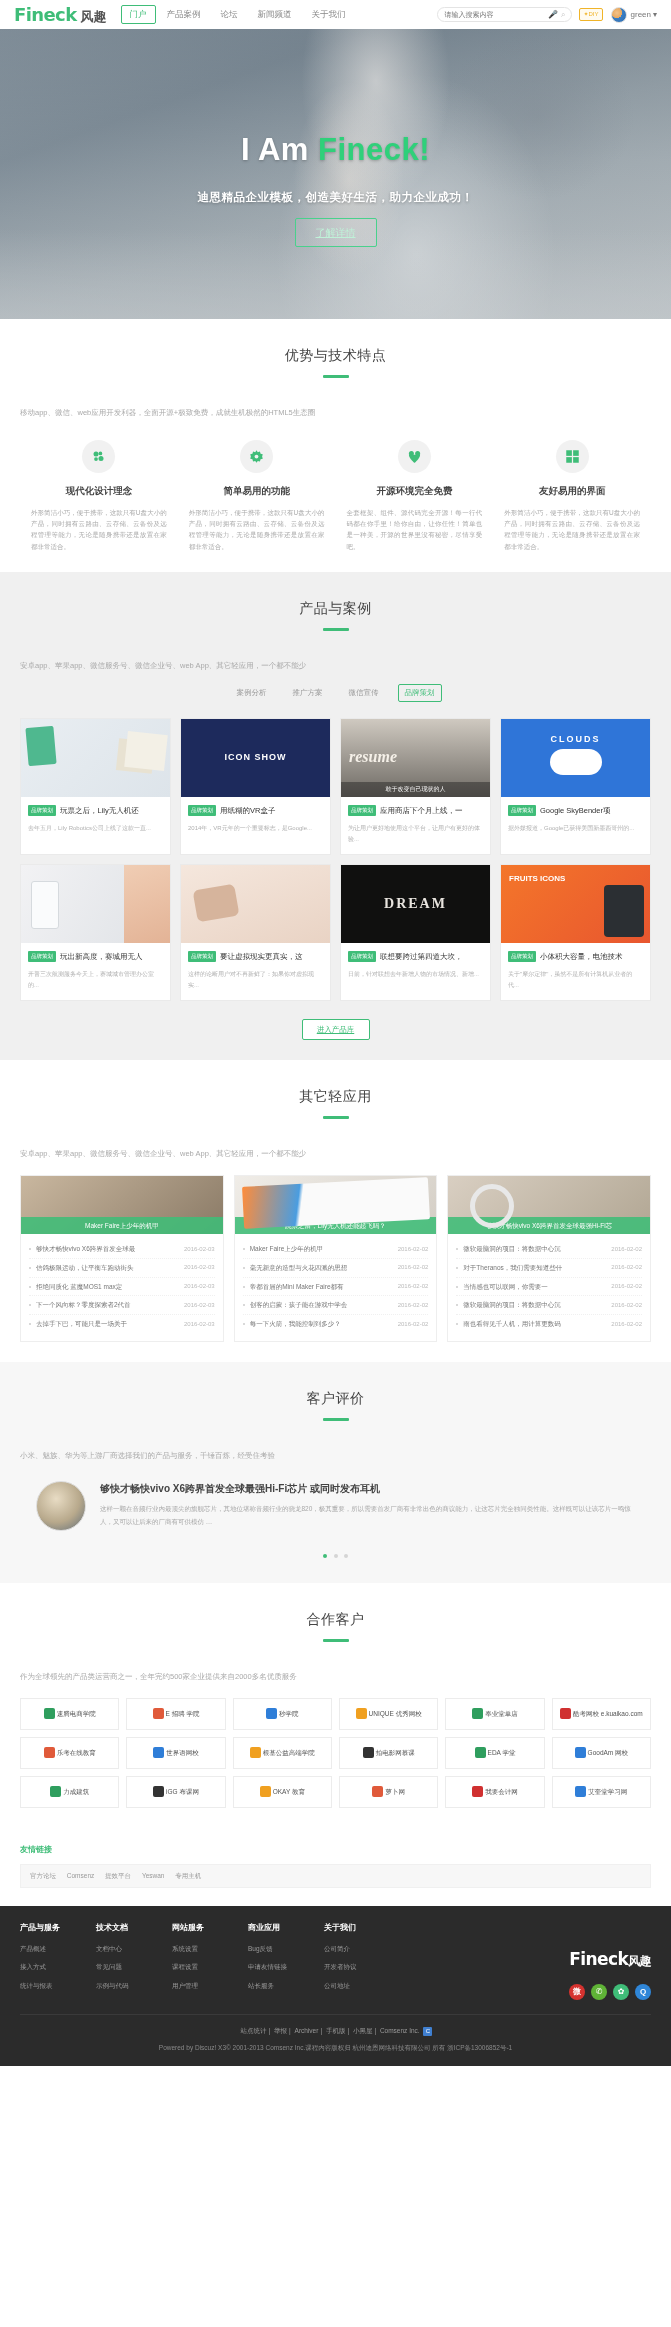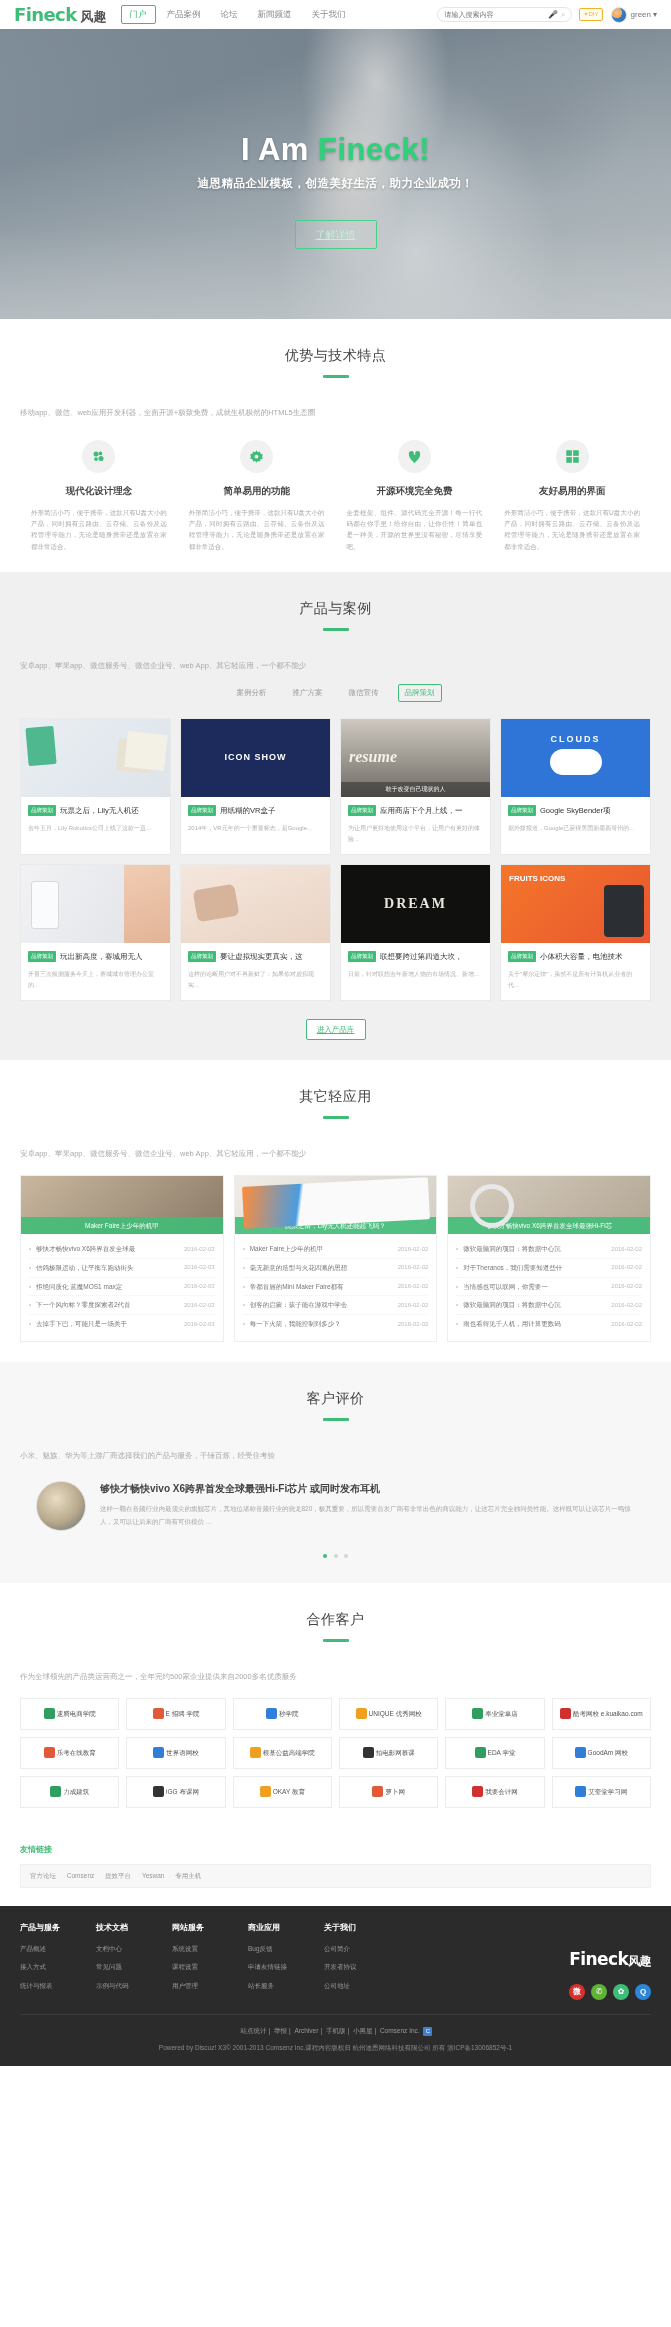--- a/index.html
+++ b/index.html
@@ -35,22 +35,22 @@
       radial-gradient(ellipse 120px 200px at 56% 18%, rgba(255,250,245,.55), rgba(255,250,245,0) 62%),
       radial-gradient(ellipse 85px 150px at 52% 52%, rgba(245,235,225,.45), rgba(0,0,0,0) 65%),
       radial-gradient(ellipse 200px 260px at 62% 78%, rgba(255,255,255,.40), rgba(0,0,0,0) 70%),
       radial-gradient(ellipse 140px 120px at 80% 30%, rgba(120,130,140,.35), rgba(0,0,0,0) 70%),
       linear-gradient(to bottom, rgba(90,105,118,.28), rgba(150,160,168,.10) 45%, rgba(190,195,198,.35));}
   .hero:after{content:""; position:absolute; left:0; right:0; bottom:0; height:90px;
     background:linear-gradient(to bottom,rgba(255,255,255,0),rgba(200,205,208,.45));}
   .hero-inner { position:relative; z-index:2; text-align:center; padding-top:98px;}
   .hero h1 { font-size:31px; color:#fff; font-weight:bold; letter-spacing:0.5px; text-shadow:0 1px 3px rgba(0,0,0,.25);}
   .hero h1 em { color:#2fd07a; font-style:normal;margin-top:23px;}
-  .hero h2 { font-size:11.5px; color:#fff; font-weight:bold; margin-top:1px; letter-spacing:0.5px; text-shadow:0 1px 3px rgba(0,0,0,.3);}
-  .hero-btn { display:inline-block; margin-top:28px; border:1px solid #49d18c; color:#bff2d8; font-size:10px;
+  .hero h2 { font-size:11.5px; color:#fff; font-weight:bold; margin-top:15px; letter-spacing:0.5px; text-shadow:0 1px 3px rgba(0,0,0,.3);}
+  .hero-btn { display:inline-block; margin-top:12px; border:1px solid #49d18c; color:#bff2d8; font-size:10px;
     padding:6px 20px; border-radius:2px; background:rgba(255,255,255,.07);}
 
   
   .sec { padding:26px 0 20px;}
   .sec.grey { background:#f0f0f0;}
   .sec.lgrey { background:#f7f7f7;}
   .sec-title { text-align:center; font-size:14px; color:#444; font-weight:normal; letter-spacing:.5px;}
   .sec-bar { width:26px; height:3px; background:#3fbd78; margin:9px auto 0; border-radius:1px;}
   .sec-sub { text-align:left; font-size:7.5px; color:#aaa; margin-top:29px;}
 
@@ -67,21 +67,21 @@
   .ptabs { display:flex; justify-content:center; gap:12px; margin-top:13px;text-align:right;}
   .ptabs span { font-size:7.5px; color:#999; padding:3px 7px;}
   .ptabs span.on { color:#3fbd78; border:1px solid #3fbd78; border-radius:2px; padding:2px 6px;}
   .pgrid { display:grid; grid-template-columns:repeat(4,1fr); gap:9px; margin-top:16px;}
   .pcard { background:#fff; border:1px solid #eaeaea;}
   .pthumb { height:78px; position:relative; overflow:hidden;}
   .pbody { padding:7px 7px 9px;}
   .ptag { display:inline-block; background:#3fbd78; color:#fff; font-size:5.5px; padding:1.5px 3px; vertical-align:middle; border-radius:1px;}
   .ptitle { font-size:7.5px; color:#333; margin-left:4px; vertical-align:middle;}
   .pdesc { font-size:6px; color:#b0b0b0; margin-top:6px; line-height:1.8;}
-  .enter-btn { display:block; width:60px; margin:18px auto 0; text-align:center; border:1px solid #3fbd78;
+  .enter-btn { display:block; width:68px; margin:18px auto 0; text-align:center; border:1px solid #3fbd78;
     color:#3fbd78; font-size:7.5px; padding:4px 0; border-radius:2px; background:#fff;}
 
   
   .t1{background:linear-gradient(135deg,#e9eef2,#dde4ea);} 
   .t1:after{content:"";position:absolute;left:6px;top:8px;width:28px;height:38px;background:#4fb88f;border-radius:2px;transform:rotate(-5deg);}
   .t1:before{content:"";position:absolute;right:4px;top:14px;width:40px;height:36px;background:#f3f0e6;box-shadow:-10px 6px 0 -2px #e8e2d2;transform:rotate(6deg);}
   .t2{background:#1d2a5c;display:flex;align-items:center;justify-content:center;}
   .t2 b{color:#fff;font-size:9px;letter-spacing:1px;}
   .t3{background:linear-gradient(to bottom,#cfc9c0,#6e6a64);}
   .t3 b{position:absolute;left:8px;top:26px;color:#f5f0e8;font-size:16px;font-family:"Liberation Serif",serif;font-style:italic;}

